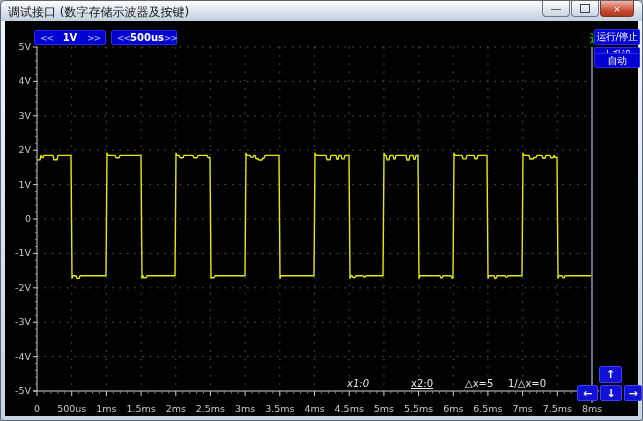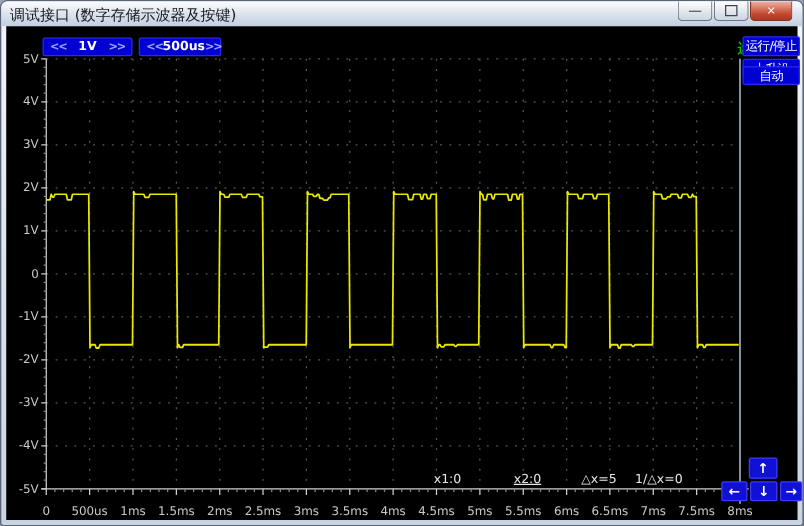--- a/index.html
+++ b/index.html
@@ -274,21 +274,21 @@
     <span class="lbl">500us</span>
     <span class="arr">&gt;&gt;</span>
   </div>
 
   <span class="status">运行</span>
 
   <div class="sidebtn" style="top:28px;height:16px;">运行/停止</div>
   <div class="sidebtn" style="top:46px;text-align:right;">上升沿</div>
   <div class="sidebtn" style="top:52px;">自动</div>
 
-  <span class="meas" style="left:346px;">x1:0</span>
+  <span class="meas" style="left:346px;font-style:italic;">x1:0</span>
   <span class="meas" style="left:410px;text-decoration:underline;">x2:0</span>
   <span class="meas" style="left:464px;">△x=5</span>
   <span class="meas" style="left:507px;">1/△x=0</span>
 
   <div class="navbtn" style="left:598px;top:365px;width:23px;height:17px;">↑</div>
   <div class="navbtn" style="left:576px;top:384px;width:21px;height:16px;">←</div>
   <div class="navbtn" style="left:599px;top:384px;width:22px;height:16px;">↓</div>
   <div class="navbtn" style="left:623px;top:384px;width:18px;height:16px;">→</div>
 
 </div>

